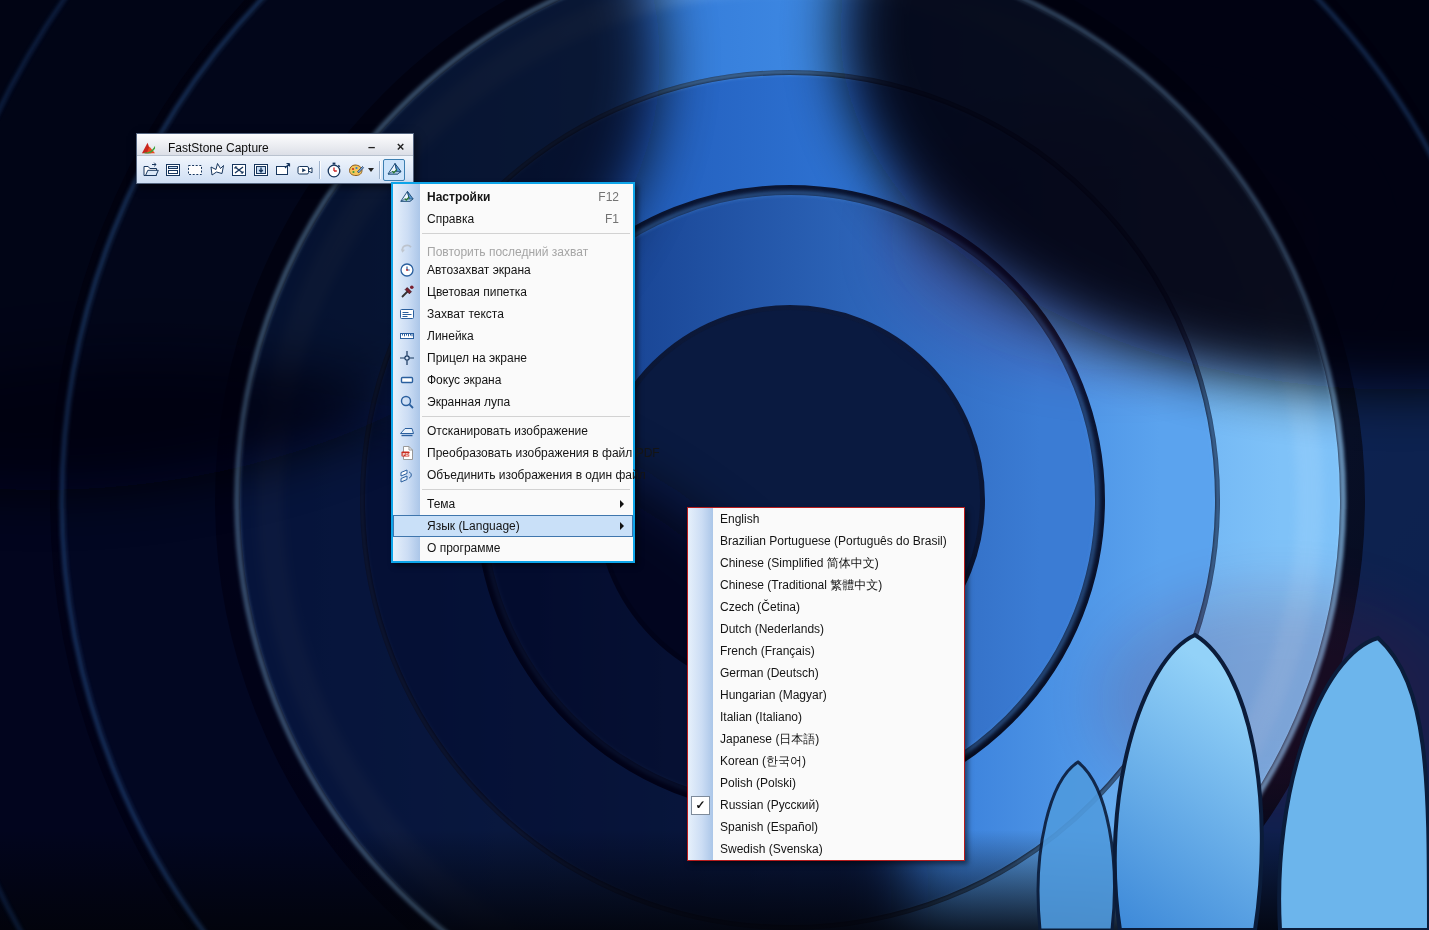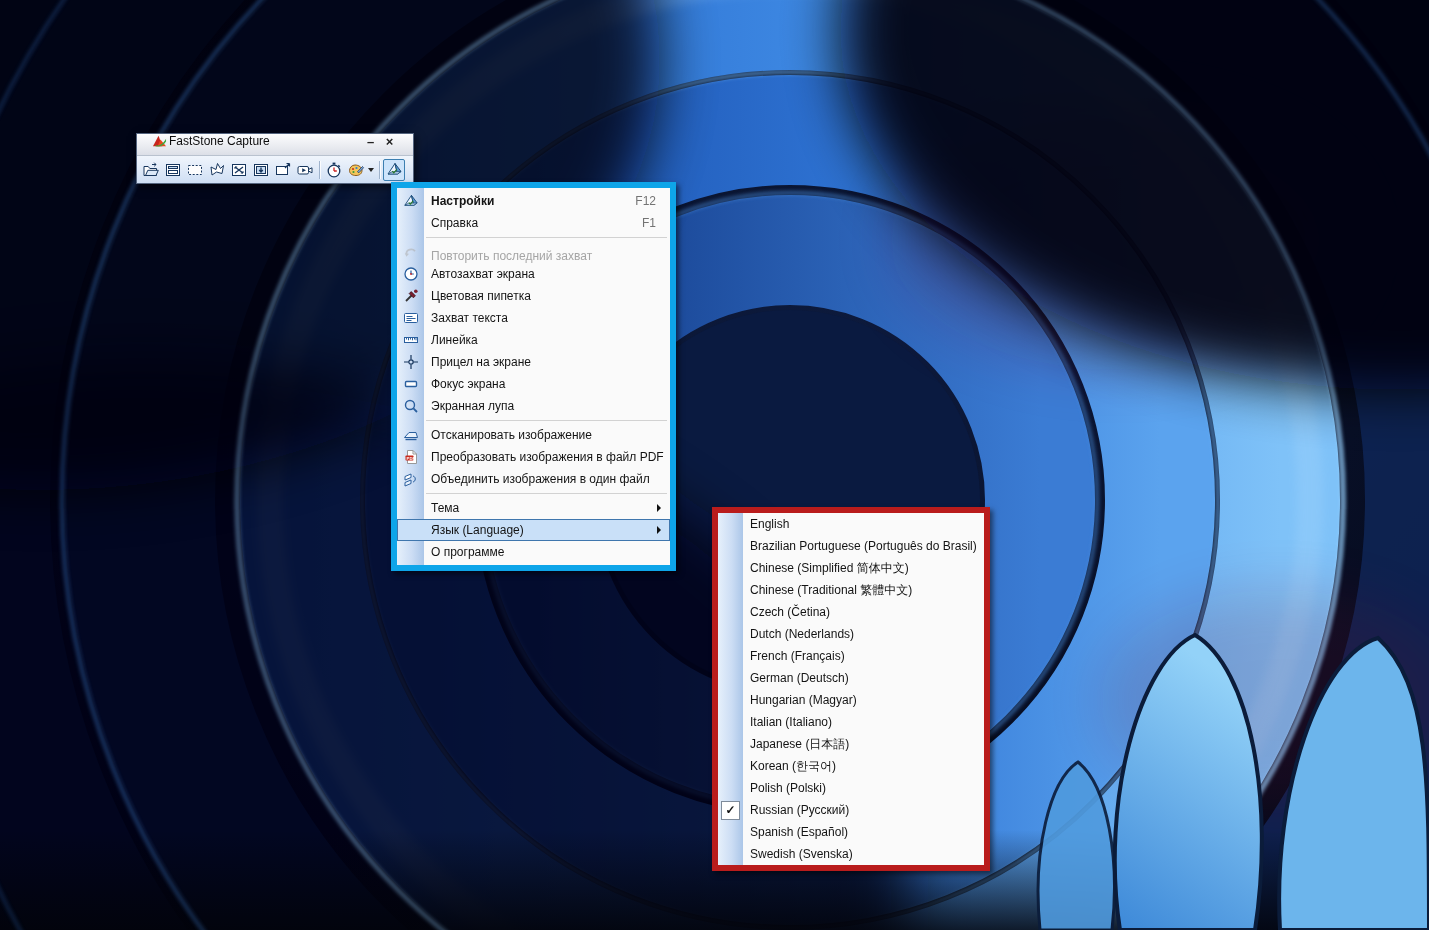--- a/index.html
+++ b/index.html
@@ -9,21 +9,21 @@
   }
   .wallpaper{position:absolute;left:0;top:0;width:1429px;height:930px;z-index:0;}
 
   
   .fs-window{
     position:absolute;left:136px;top:133px;width:276px;z-index:5;
     border:1px solid #55657f;box-shadow:2px 3px 8px rgba(0,0,0,.55);
     background:#dfe3ea;
   }
   .titlebar{
-    height:21px;display:flex;align-items:flex-start;gap:2px;padding:0 15px;
+    height:21px;display:flex;align-items:flex-end;gap:12px;padding:0 4px;
     background:linear-gradient(#fdfdfe,#dcdfe7);
     border-bottom:1px solid #b9c2cf;
   }
   .app-logo{width:15px;height:14px;flex:0 0 auto;}
   .title-text{flex:1;font-size:12px;color:#0d0d0d;white-space:nowrap;overflow:hidden;}
   .win-btn{width:17px;height:16px;line-height:15px;text-align:center;font-size:13px;
     color:#222;font-weight:bold;cursor:default;border-radius:2px;}
   .toolbar{
     height:27px;display:flex;align-items:center;padding:0 3px;
     background:linear-gradient(#f0f5fc,#cfdff4);
@@ -32,42 +32,42 @@
     width:22px;height:22px;display:flex;align-items:center;justify-content:center;
     border:1px solid transparent;border-radius:2px;flex:0 0 auto;background:none;padding:0;
   }
   .tool-btn.active{background:#cde4fb;border-color:#3c7fb1;}
   .tool-sep{width:1px;height:18px;background:#9fb3cc;box-shadow:1px 0 0 rgba(255,255,255,.8);margin:0 3px;flex:0 0 auto;}
   .dd-arrow{width:0;height:0;border-top:4px solid #222;border-left:3.5px solid transparent;
     border-right:3.5px solid transparent;margin:0 2px 0 1px;flex:0 0 auto;}
 
   
   .menu{
-    position:absolute;left:391px;top:182px;width:285px;z-index:6;
-    background:#fafafa;border:6px solid #0ea5e9;box-sizing:border-box;
+    position:absolute;left:391px;top:182px;width:244px;z-index:6;
+    background:#fafafa;border:2px solid #0ea5e9;box-sizing:border-box;
     box-shadow:3px 3px 5px rgba(0,0,0,.5);padding:2px 0;
   }
   .menu::before{content:'';position:absolute;left:0;top:0;bottom:0;width:27px;
     background:linear-gradient(90deg,#e6f0fb,#ccddf4 55%,#abc6e8);}
   .menu-row{height:22px;display:flex;align-items:center;position:relative;cursor:default;}
   .menu-icon{width:27px;display:flex;align-items:center;justify-content:center;flex:0 0 auto;position:relative;z-index:1;}
   .menu-label{flex:1;font-size:12px;color:#141414;padding-left:7px;white-space:nowrap;position:relative;z-index:1;}
   .menu-label.bold{font-weight:bold;}
   .menu-shortcut{font-size:12px;color:#737373;padding-right:14px;position:relative;z-index:1;}
   .menu-row.disabled .menu-label{color:#a5a5a5;margin-top:7px;}
   .menu-row.disabled .menu-icon{opacity:.55;filter:grayscale(1);}
   .menu-row.hl{background:#c9e0f8;box-shadow:inset 0 0 0 1px #3f76ad;}
   .menu-sep{height:7px;position:relative;}
   .menu-sep::after{content:'';position:absolute;left:29px;right:3px;top:3px;border-top:1px solid #d2d2d2;}
   .sub-arrow{width:0;height:0;border-left:4px solid #111;border-top:4px solid transparent;
     border-bottom:4px solid transparent;margin-right:9px;position:relative;z-index:1;flex:0 0 auto;}
 
   .submenu{
-    position:absolute;left:712px;top:507px;width:278px;z-index:7;
-    background:#fafafa;border:6px solid #b91c1c;box-sizing:border-box;
+    position:absolute;left:687px;top:507px;width:278px;z-index:7;
+    background:#fafafa;border:1px solid #b91c1c;box-sizing:border-box;
     box-shadow:3px 3px 5px rgba(0,0,0,.5);
   }
   .submenu::before{content:'';position:absolute;left:0;top:0;bottom:0;width:25px;
     background:linear-gradient(90deg,#e6f0fb,#ccddf4 55%,#abc6e8);}
   .submenu .menu-icon{width:25px;}
   .check{width:17px;height:17px;background:#fff;border:1px solid #7e8b9b;border:1px solid #7e8b9b;
     display:flex;align-items:center;justify-content:center;font-size:12px;color:#111;font-weight:bold;}
 </style>
 </head>
 <body>

